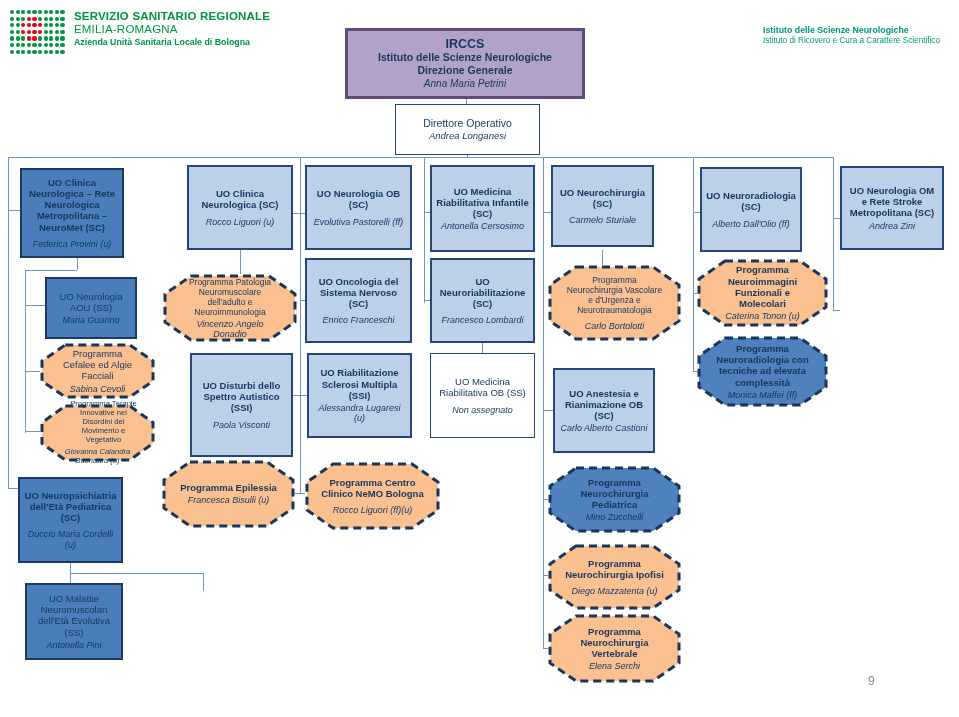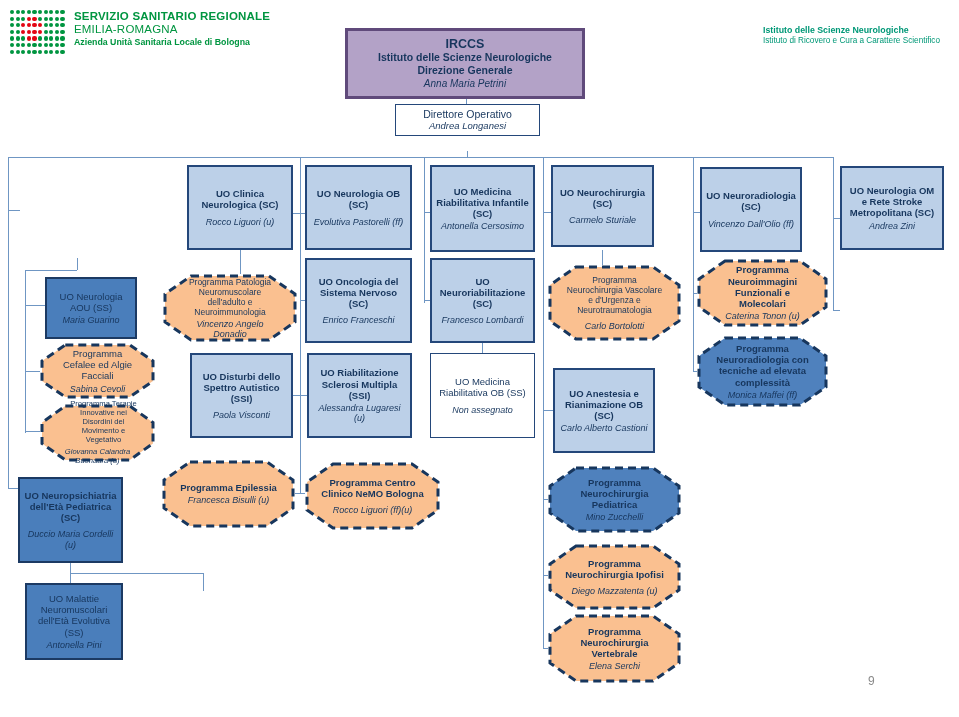--- a/index.html
+++ b/index.html
@@ -187,25 +187,29 @@
   <div class="hl" style="left:70px;top:573px;width:133px;"></div>
   <div class="vl" style="left:203px;top:573px;height:18px;"></div>
 
   <div class="node purple" style="left:345px;top:28px;width:240px;height:71px;">
     <div class="r1">IRCCS</div>
     <div class="r2">Istituto delle Scienze Neurologiche</div>
     <div class="r2">Direzione Generale</div>
     <div class="n tight">Anna Maria Petrini</div>
   </div>
 
-  <div class="node box whitebox do" style="left:395px;top:104px;width:145px;height:32px;">
+  <div class="node box whitebox do" style="left:395px;top:104px;width:145px;height:51px;">
     <div class="t">Direttore Operativo</div>
     <div class="n">Andrea Longanesi</div>
   </div>
 
+  <div class="node box dark" style="left:20px;top:168px;width:104px;height:90px;">
+    <div class="t">UO Clinica Neurologica – Rete Neurologica Metropolitana – NeuroMet (SC)</div>
+    <div class="n">Federica Provini (u)</div>
+  </div>
   <div class="node box dark" style="left:45px;top:277px;width:92px;height:62px;">
     <div class="t reg">UO Neurologia AOU (SS)</div>
     <div class="n tight">Maria Guarino</div>
   </div>
   <div class="node oct" style="left:40px;top:343px;width:115px;height:56px;">
       <svg width="115" height="56">
         <polygon points="25.3,2 89.7,2 113,17.92 113,38.08 89.7,54 25.3,54 2,38.08 2,17.92" fill="#fac090" stroke="#17365d" stroke-width="3" stroke-dasharray="8,5"></polygon>
       </svg>
     <div class="t reg">Programma Cefalee ed Algie Facciali</div>
     <div class="n tight">Sabina Cevoli</div>
@@ -230,21 +234,21 @@
     <div class="t">UO Clinica Neurologica (SC)</div>
     <div class="n">Rocco Liguori (u)</div>
   </div>
   <div class="node oct" style="left:163px;top:274px;width:134px;height:68px;">
       <svg width="134" height="68">
         <polygon points="28,2 106,2 132,20 132,48 106,66 28,66 2,48 2,20" fill="#fac090" stroke="#17365d" stroke-width="3" stroke-dasharray="8,5"></polygon>
       </svg>
     <div class="t reg sm">Programma Patologia Neuromuscolare dell'adulto e Neuroimmunologia</div>
     <div class="n tight">Vincenzo Angelo Donadio</div>
   </div>
-  <div class="node box light" style="left:190px;top:353px;width:103px;height:85px;">
+  <div class="node box light" style="left:190px;top:353px;width:103px;height:104px;">
     <div class="t">UO Disturbi dello Spettro Autistico (SSI)</div>
     <div class="n">Paola Visconti</div>
   </div>
   <div class="node oct" style="left:162px;top:460px;width:133px;height:68px;">
       <svg width="133" height="68">
         <polygon points="28,2 105,2 131,20 131,48 105,66 28,66 2,48 2,20" fill="#fac090" stroke="#17365d" stroke-width="3" stroke-dasharray="8,5"></polygon>
       </svg>
     <div class="t">Programma Epilessia</div>
     <div class="n tight">Francesca Bisulli (u)</div>
   </div>
@@ -314,21 +318,21 @@
   <div class="node oct" style="left:548px;top:614px;width:133px;height:69px;">
       <svg width="133" height="69">
         <polygon points="28,2 105,2 131,20 131,49 105,67 28,67 2,49 2,20" fill="#fac090" stroke="#17365d" stroke-width="3" stroke-dasharray="8,5"></polygon>
       </svg>
     <div class="t">Programma Neurochirurgia Vertebrale</div>
     <div class="n tight">Elena Serchi</div>
   </div>
 
   <div class="node box light" style="left:700px;top:167px;width:102px;height:85px;">
     <div class="t">UO Neuroradiologia (SC)</div>
-    <div class="n">Vincenzo Dall'Olio (ff)</div>
+    <div class="n">Alberto Dall'Olio (ff)</div>
   </div>
   <div class="node oct blue" style="left:697px;top:336px;width:131px;height:71px;">
       <svg width="131" height="71">
         <polygon points="28,2 103,2 129,20 129,51 103,69 28,69 2,51 2,20" fill="#4f81bd" stroke="#17365d" stroke-width="3" stroke-dasharray="8,5"></polygon>
       </svg>
     <div class="t">Programma Neuroradiologia con tecniche ad elevata complessità</div>
     <div class="n tight">Monica Maffei (ff)</div>
   </div>
   <div class="node oct" style="left:697px;top:259px;width:131px;height:68px;">
       <svg width="131" height="68">

